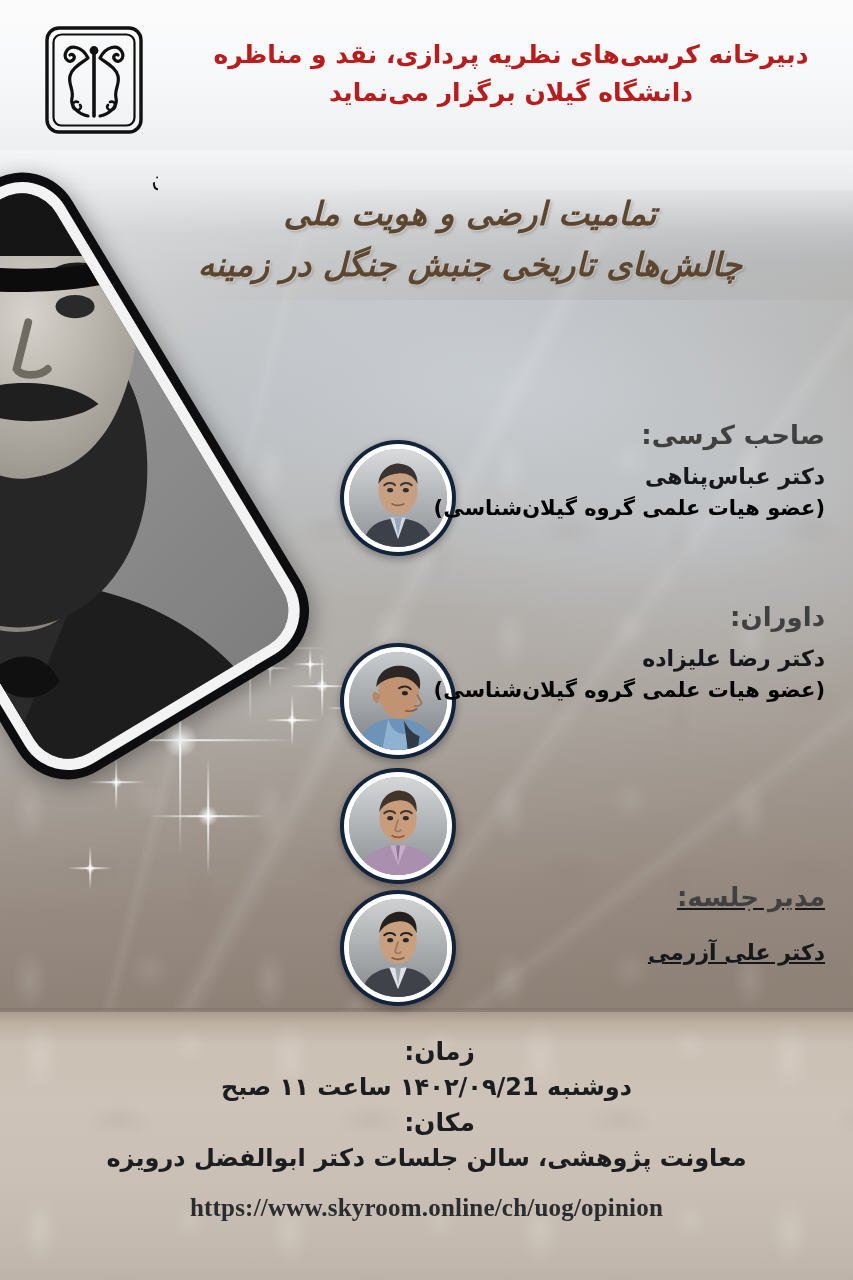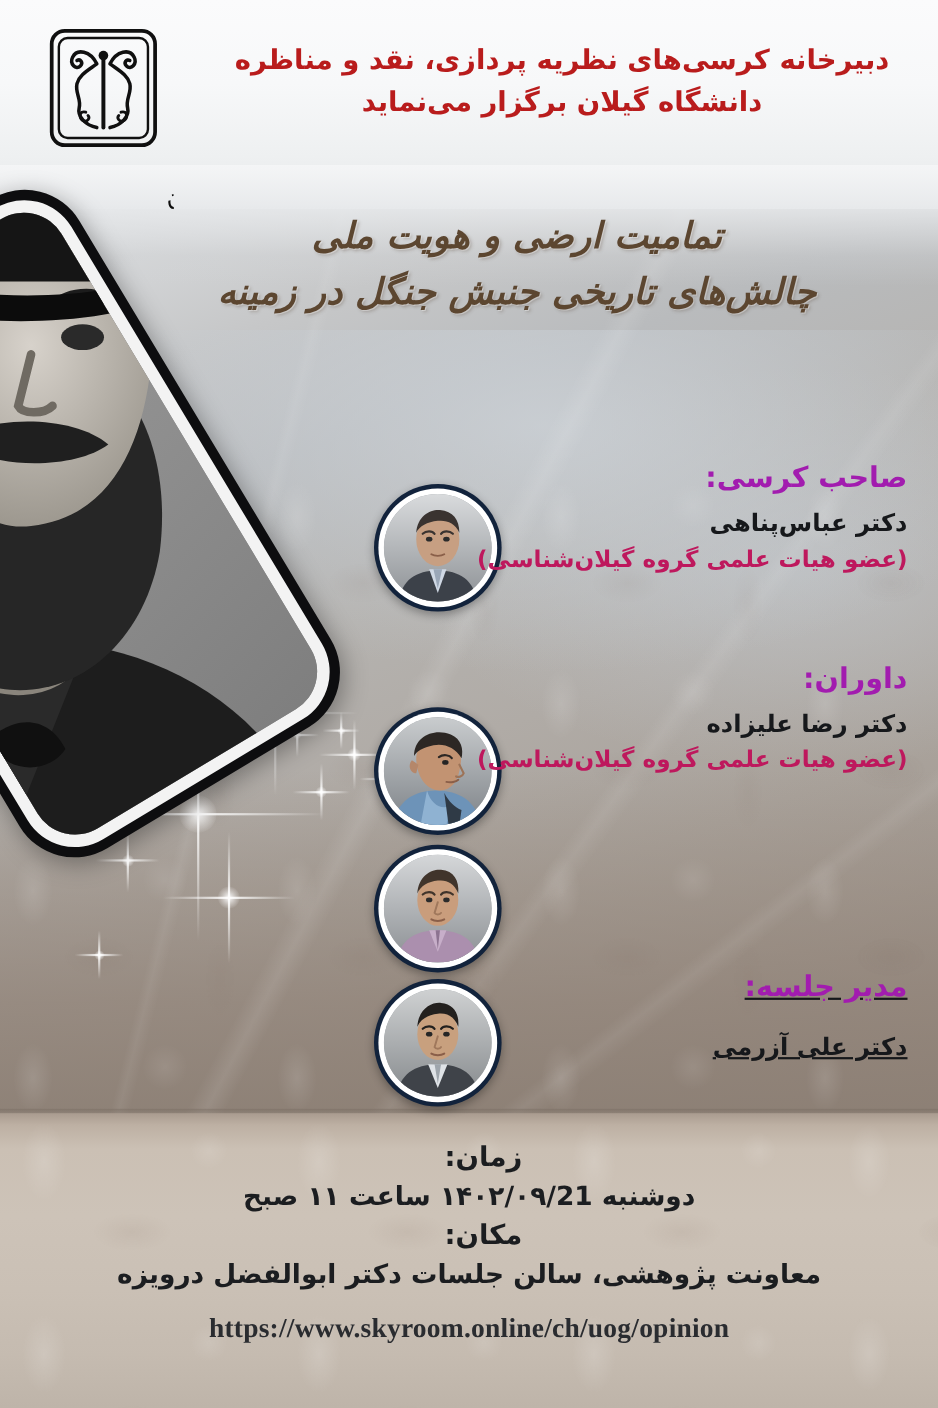--- a/index.html
+++ b/index.html
@@ -173,23 +173,23 @@
     width:100%;height:100%;border-radius:50%;
     overflow:hidden;position:relative;background:#9aa0a5;
   }
   .a1{left:340px;top:440px;}
   .a2{left:340px;top:643px;}
   .a3{left:340px;top:768px;}
   .a4{left:340px;top:890px;}
 
   
   .rblock{position:absolute;right:28px;text-align:right;color:#15171a;}
-  .rhead{font-size:26px;font-weight:bold;line-height:1.35;color:#a21caf;}
+  .rhead{font-size:26px;font-weight:bold;line-height:1.35;color:#404040;}
   .rname{font-size:22px;font-weight:bold;line-height:1.45;color:#16181b;}
-  .raff{font-size:21px;font-weight:bold;line-height:1.45;color:#be185d;}
+  .raff{font-size:21px;font-weight:bold;line-height:1.45;color:#000000;}
   .b-chair{top:418px;width:440px;}
   .b-judges{top:600px;width:440px;}
   .b-judge2{top:768px;width:440px;}
   .b-mgr{top:880px;width:440px;text-decoration:underline;}
   .rblock .gap{height:8px;}
 
   
   .footer{
     position:absolute;left:0;right:0;top:1034px;
     text-align:center;color:#1b1d20;

